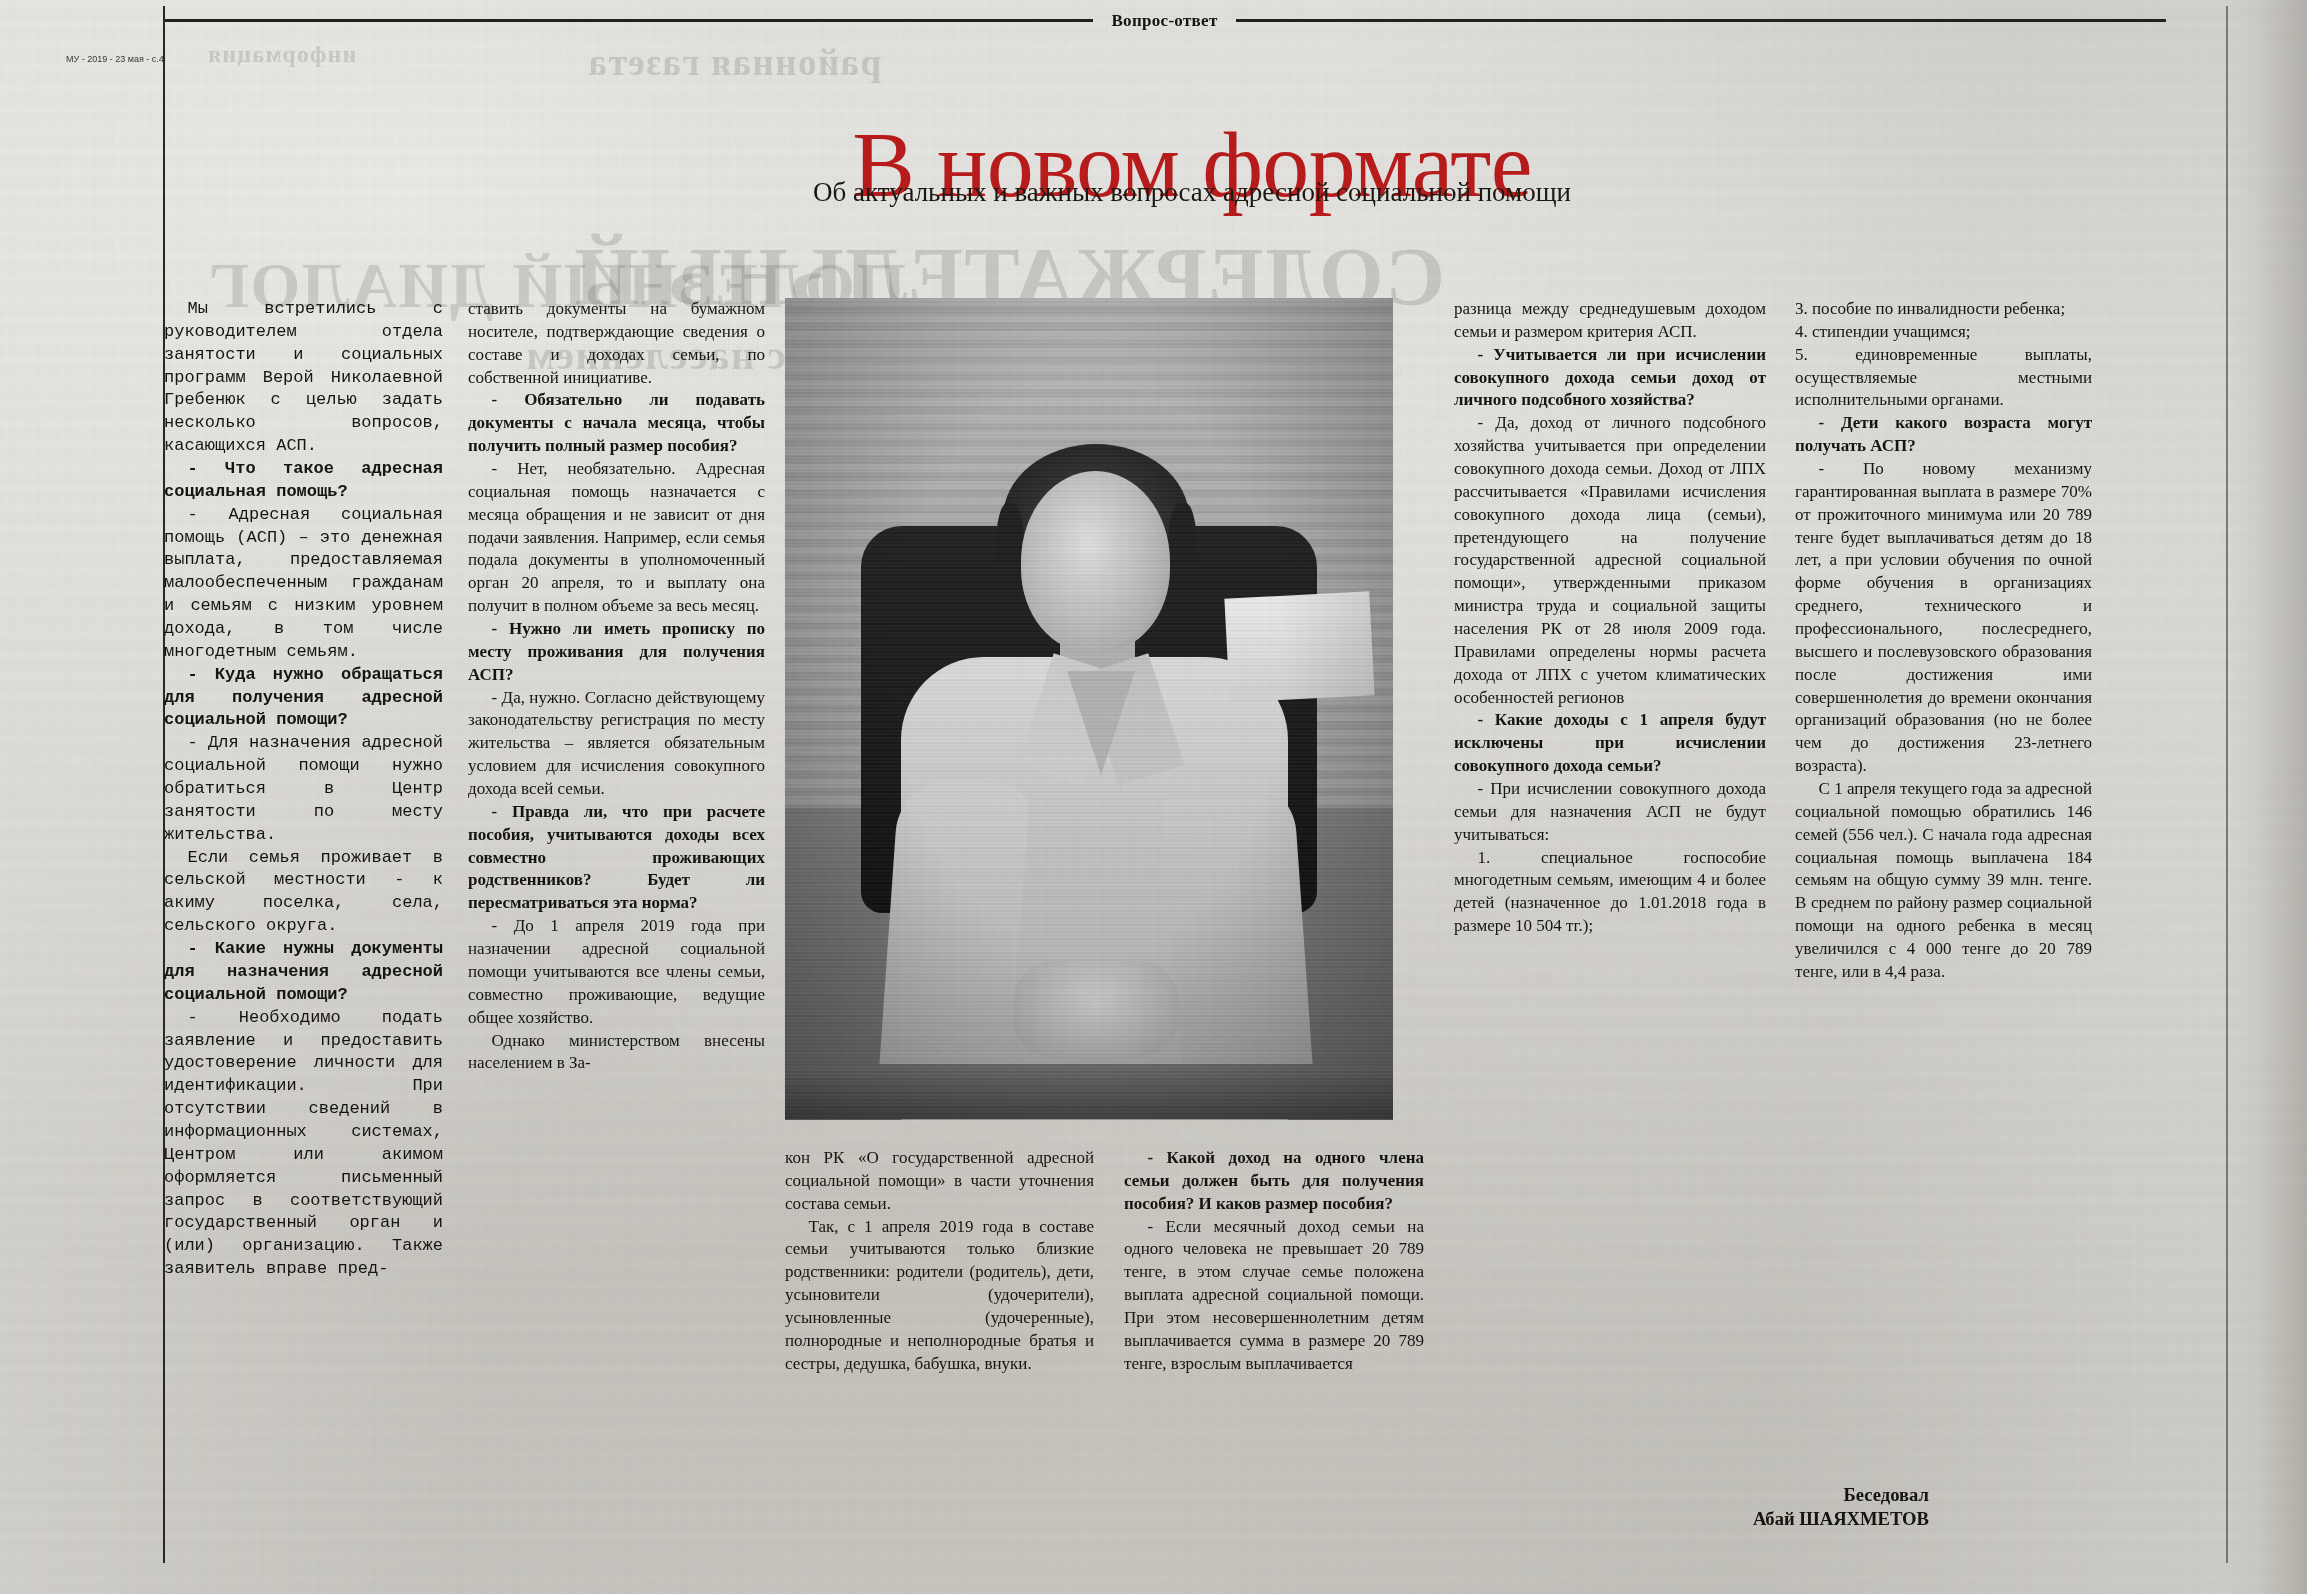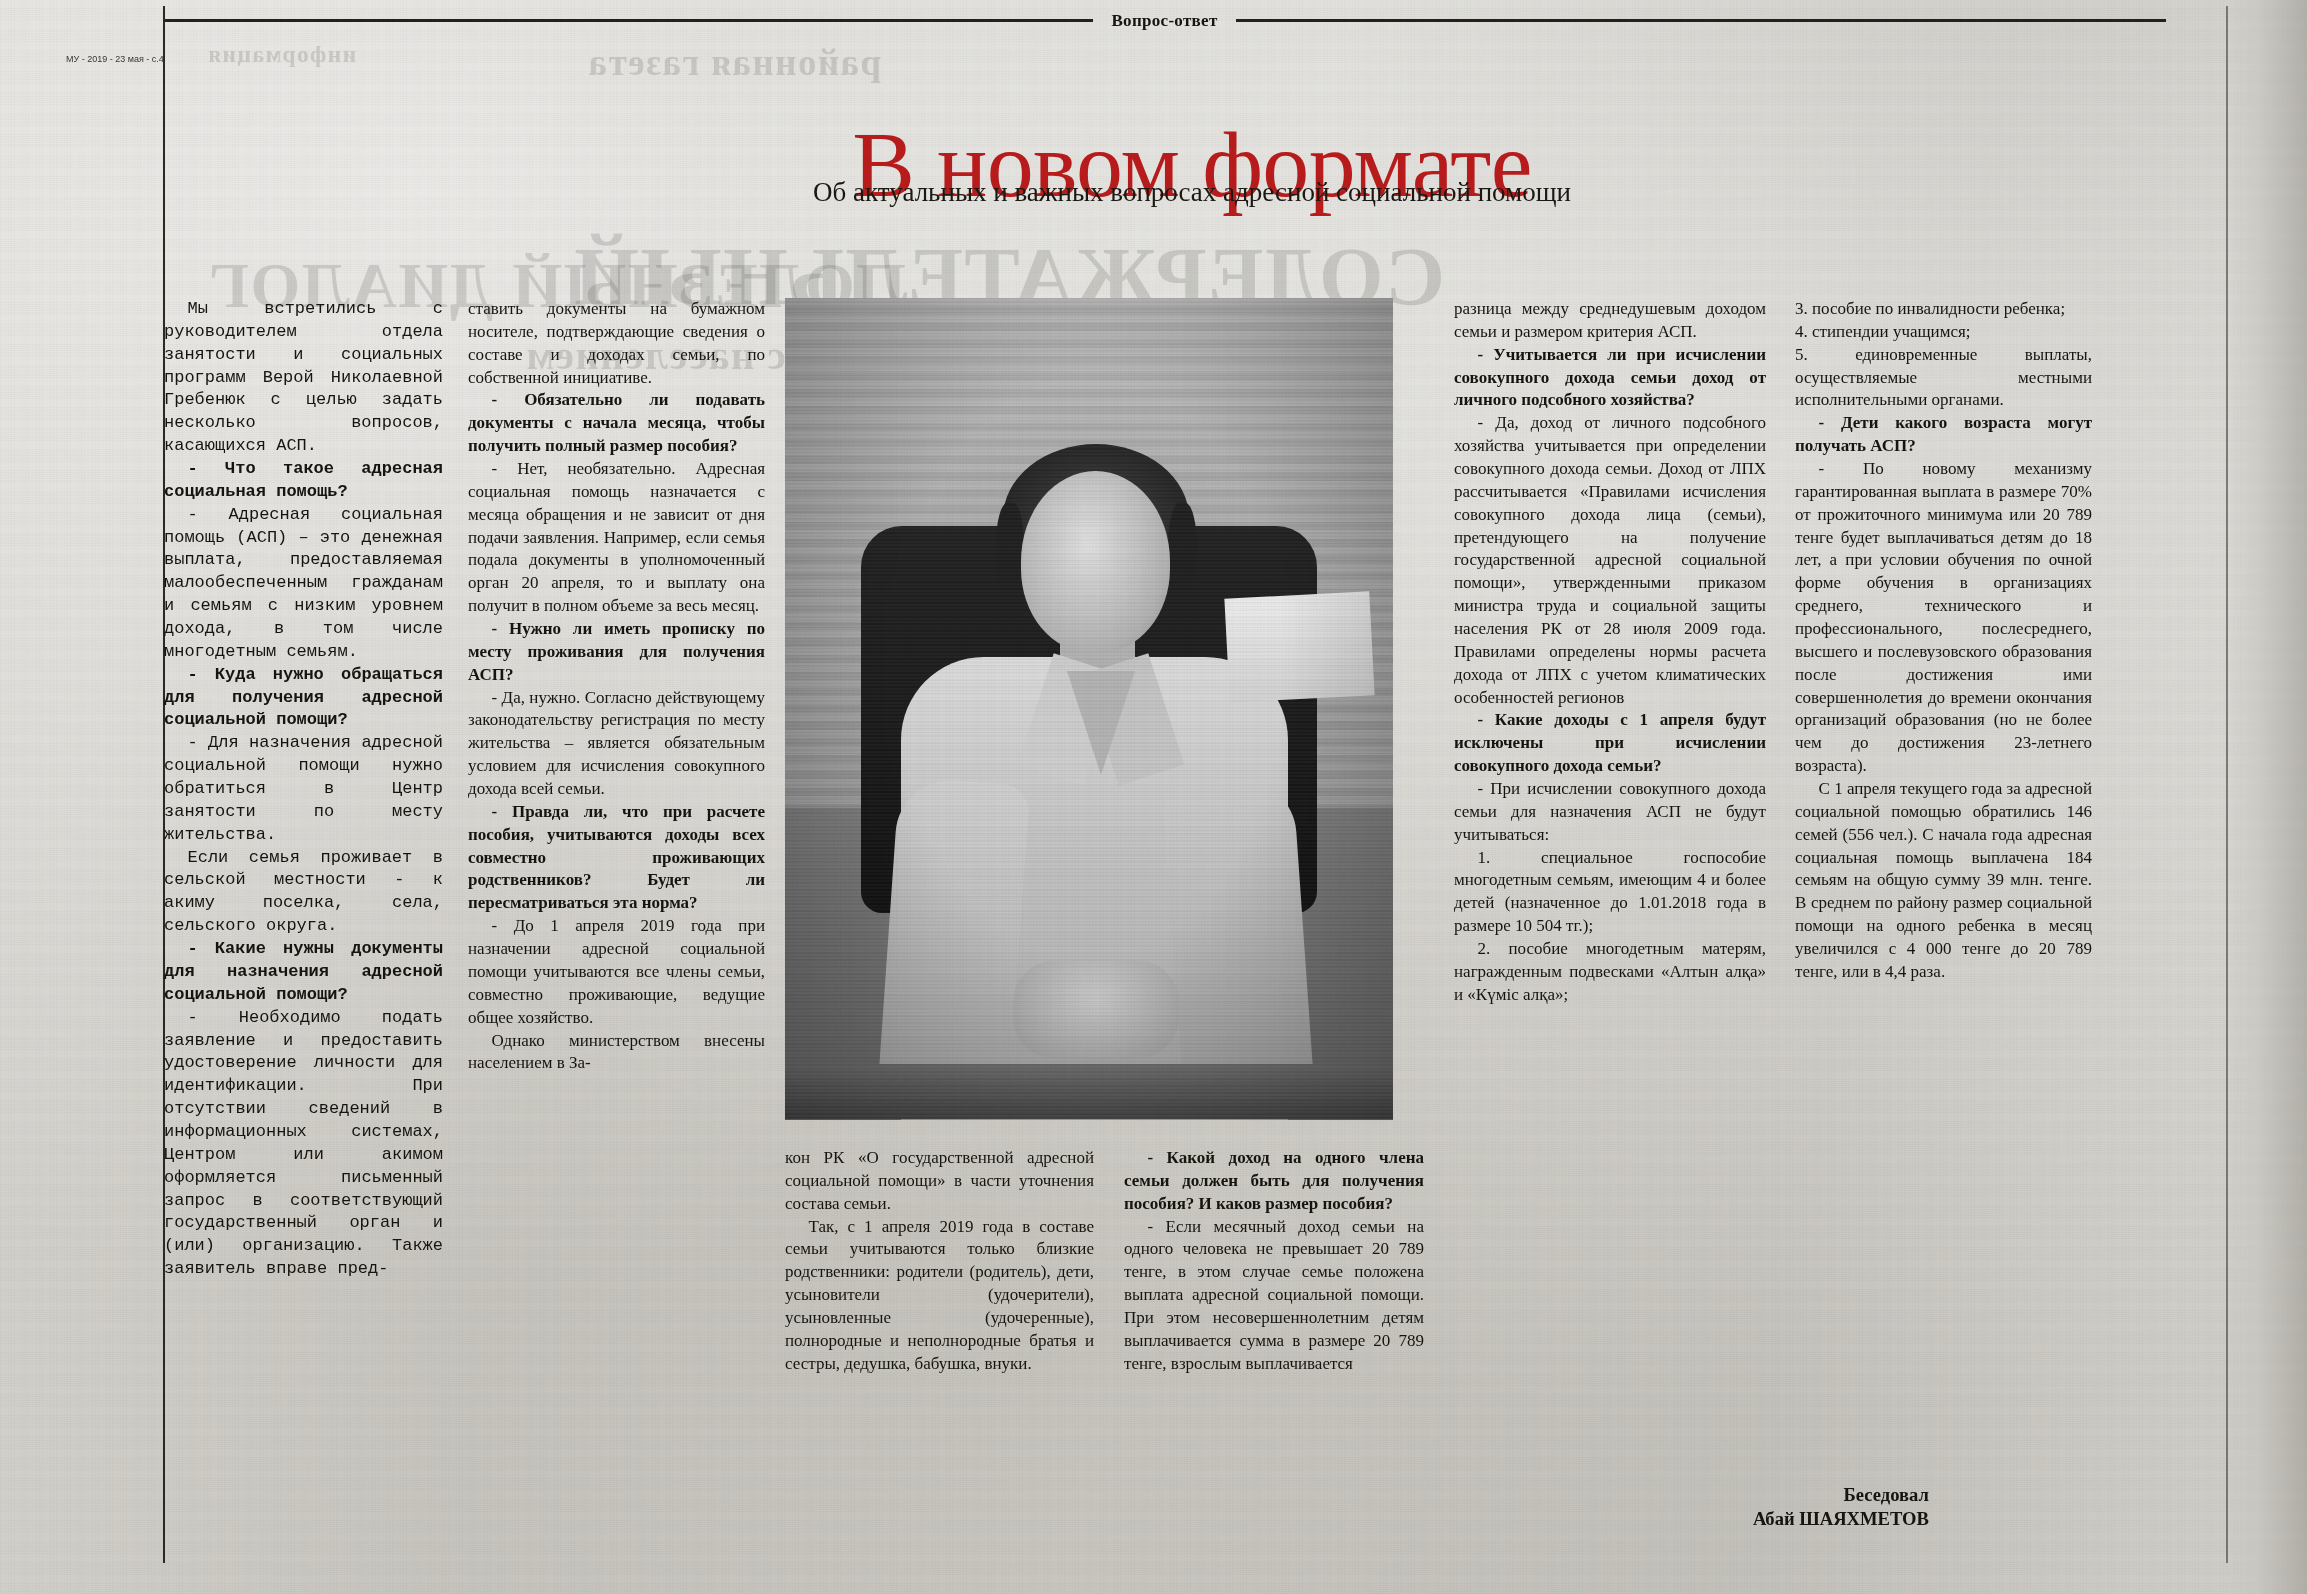--- a/index.html
+++ b/index.html
@@ -296,21 +296,20 @@
         <p class="q">- Какой доход на одного члена семьи должен быть для получения пособия? И каков размер пособия?</p>
         <p>- Если месячный доход семьи на одного человека не превышает 20 789 тенге, в этом случае семье положена выплата адресной социальной помощи. При этом несовершеннолетним детям выплачивается сумма в размере 20 789 тенге, взрослым выплачивается</p>
       </div>
     <div class="col" id="c5">
         <p class="noind">разница между среднедушевым доходом семьи и размером критерия АСП.</p>
         <p class="q">- Учитывается ли при исчислении совокупного дохода семьи доход от личного подсобного хозяйства?</p>
         <p>- Да, доход от личного подсобного хозяйства учитывается при определении совокупного дохода семьи. Доход от ЛПХ рассчитывается «Правилами исчисления совокупного дохода лица (семьи), претендующего на получение государственной адресной социальной помощи», утвержденными приказом министра труда и социальной защиты населения РК от 28 июля 2009 года. Правилами определены нормы расчета дохода от ЛПХ с учетом климатических особенностей регионов</p>
         <p class="q">- Какие доходы с 1 апреля будут исключены при исчислении совокупного дохода семьи?</p>
         <p>- При исчислении совокупного дохода семьи для назначения АСП не будут учитываться:</p>
         <p>1. специальное госпособие многодетным семьям, имеющим 4 и более детей (назначенное до 1.01.2018 года в размере 10 504 тг.);</p>
-        <p>2. пособие многодетным матерям, награжденным подвесками «Алтын алқа» и «Күміс алқа»;</p>
       </div>
     <div class="col" id="c6">
         <p class="noind">3. пособие по инвалидности ребенка;</p>
         <p class="noind">4. стипендии учащимся;</p>
         <p class="noind">5. единовременные выплаты, осуществляемые местными исполнительными органами.</p>
         <p class="q">- Дети какого возраста могут получать АСП?</p>
         <p>- По новому механизму гарантированная выплата в размере 70% от прожиточного минимума или 20 789 тенге будет выплачиваться детям до 18 лет, а при условии обучения по очной форме обучения в организациях среднего, технического и профессионального, послесреднего, высшего и послевузовского образования после достижения ими совершеннолетия до времени окончания организаций образования (но не более чем до достижения 23-летнего возраста).</p>
         <p>С 1 апреля текущего года за адресной социальной помощью обратились 146 семей (556 чел.). С начала года адресная социальная помощь выплачена 184 семьям на общую сумму 39 млн. тенге. В среднем по району размер социальной помощи на одного ребенка в месяц увеличился с 4 000 тенге до 20 789 тенге, или в 4,4 раза.</p>
       </div>
   </div>

